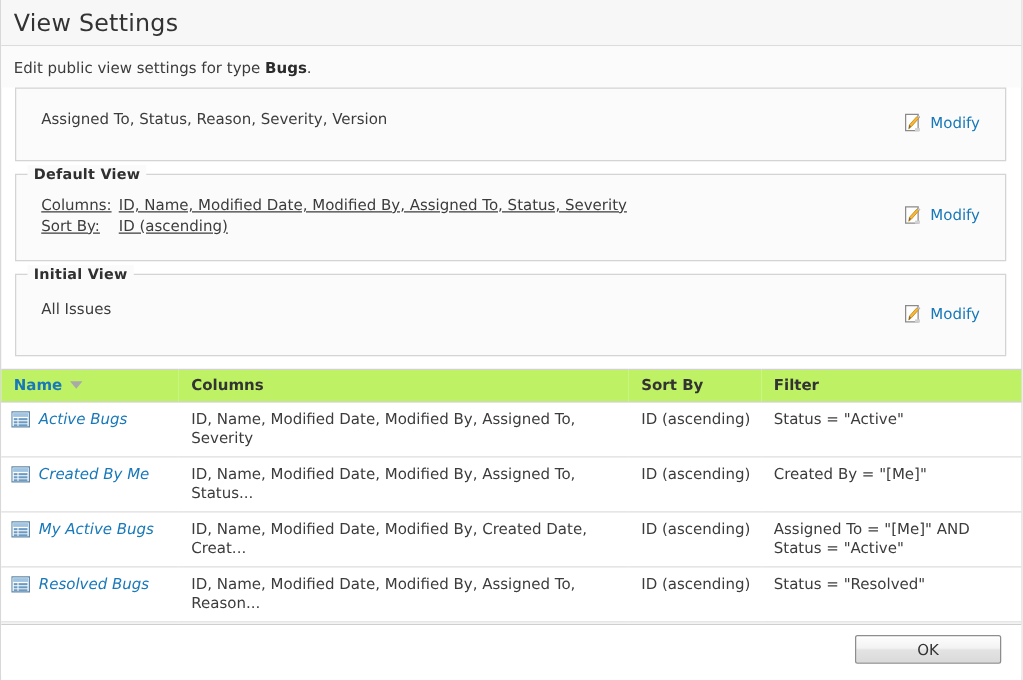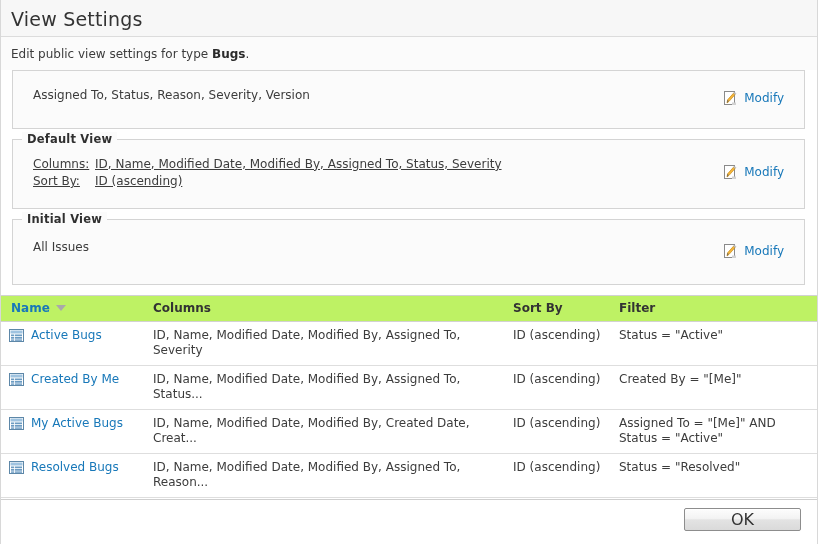--- a/index.html
+++ b/index.html
@@ -166,21 +166,21 @@
   }
 
   table.views tbody td {
     border-bottom: 1px solid #dedede;
     padding: 6px 6px 7px 10px;
     vertical-align: top;
     color: #3c3c3c;
     line-height: 15px;
     background: #ffffff;
   }
-  table.views tbody td.namecell { padding-left: 8px; }
+  table.views tbody td.namecell { padding-left: 8px; font-style: italic; }
   .namewrap {
     display: flex;
     align-items: flex-start;
     gap: 6px;
   }
   .namewrap .lnk {
     color: #1878b9;
     text-decoration: none;
     line-height: 15px;
   }
@@ -196,21 +196,21 @@
   .btn-ok {
     position: absolute;
     right: 16px;
     top: 8px;
     width: 117px;
     height: 23px;
     border: 1px solid #8d8d8d;
     border-radius: 2px;
     background: linear-gradient(to bottom, #fdfdfd 0%, #f3f3f3 45%, #e3e3e3 52%, #dadada 100%);
     color: #333333;
-    font-size: 16px;
+    font-size: 12px;
     font-family: "DejaVu Sans", "Liberation Sans", sans-serif;
     cursor: pointer;
     box-shadow: inset 0 1px 0 #ffffff;
   }
 </style>
 </head>
 <body>
 
 <div class="page">
 

